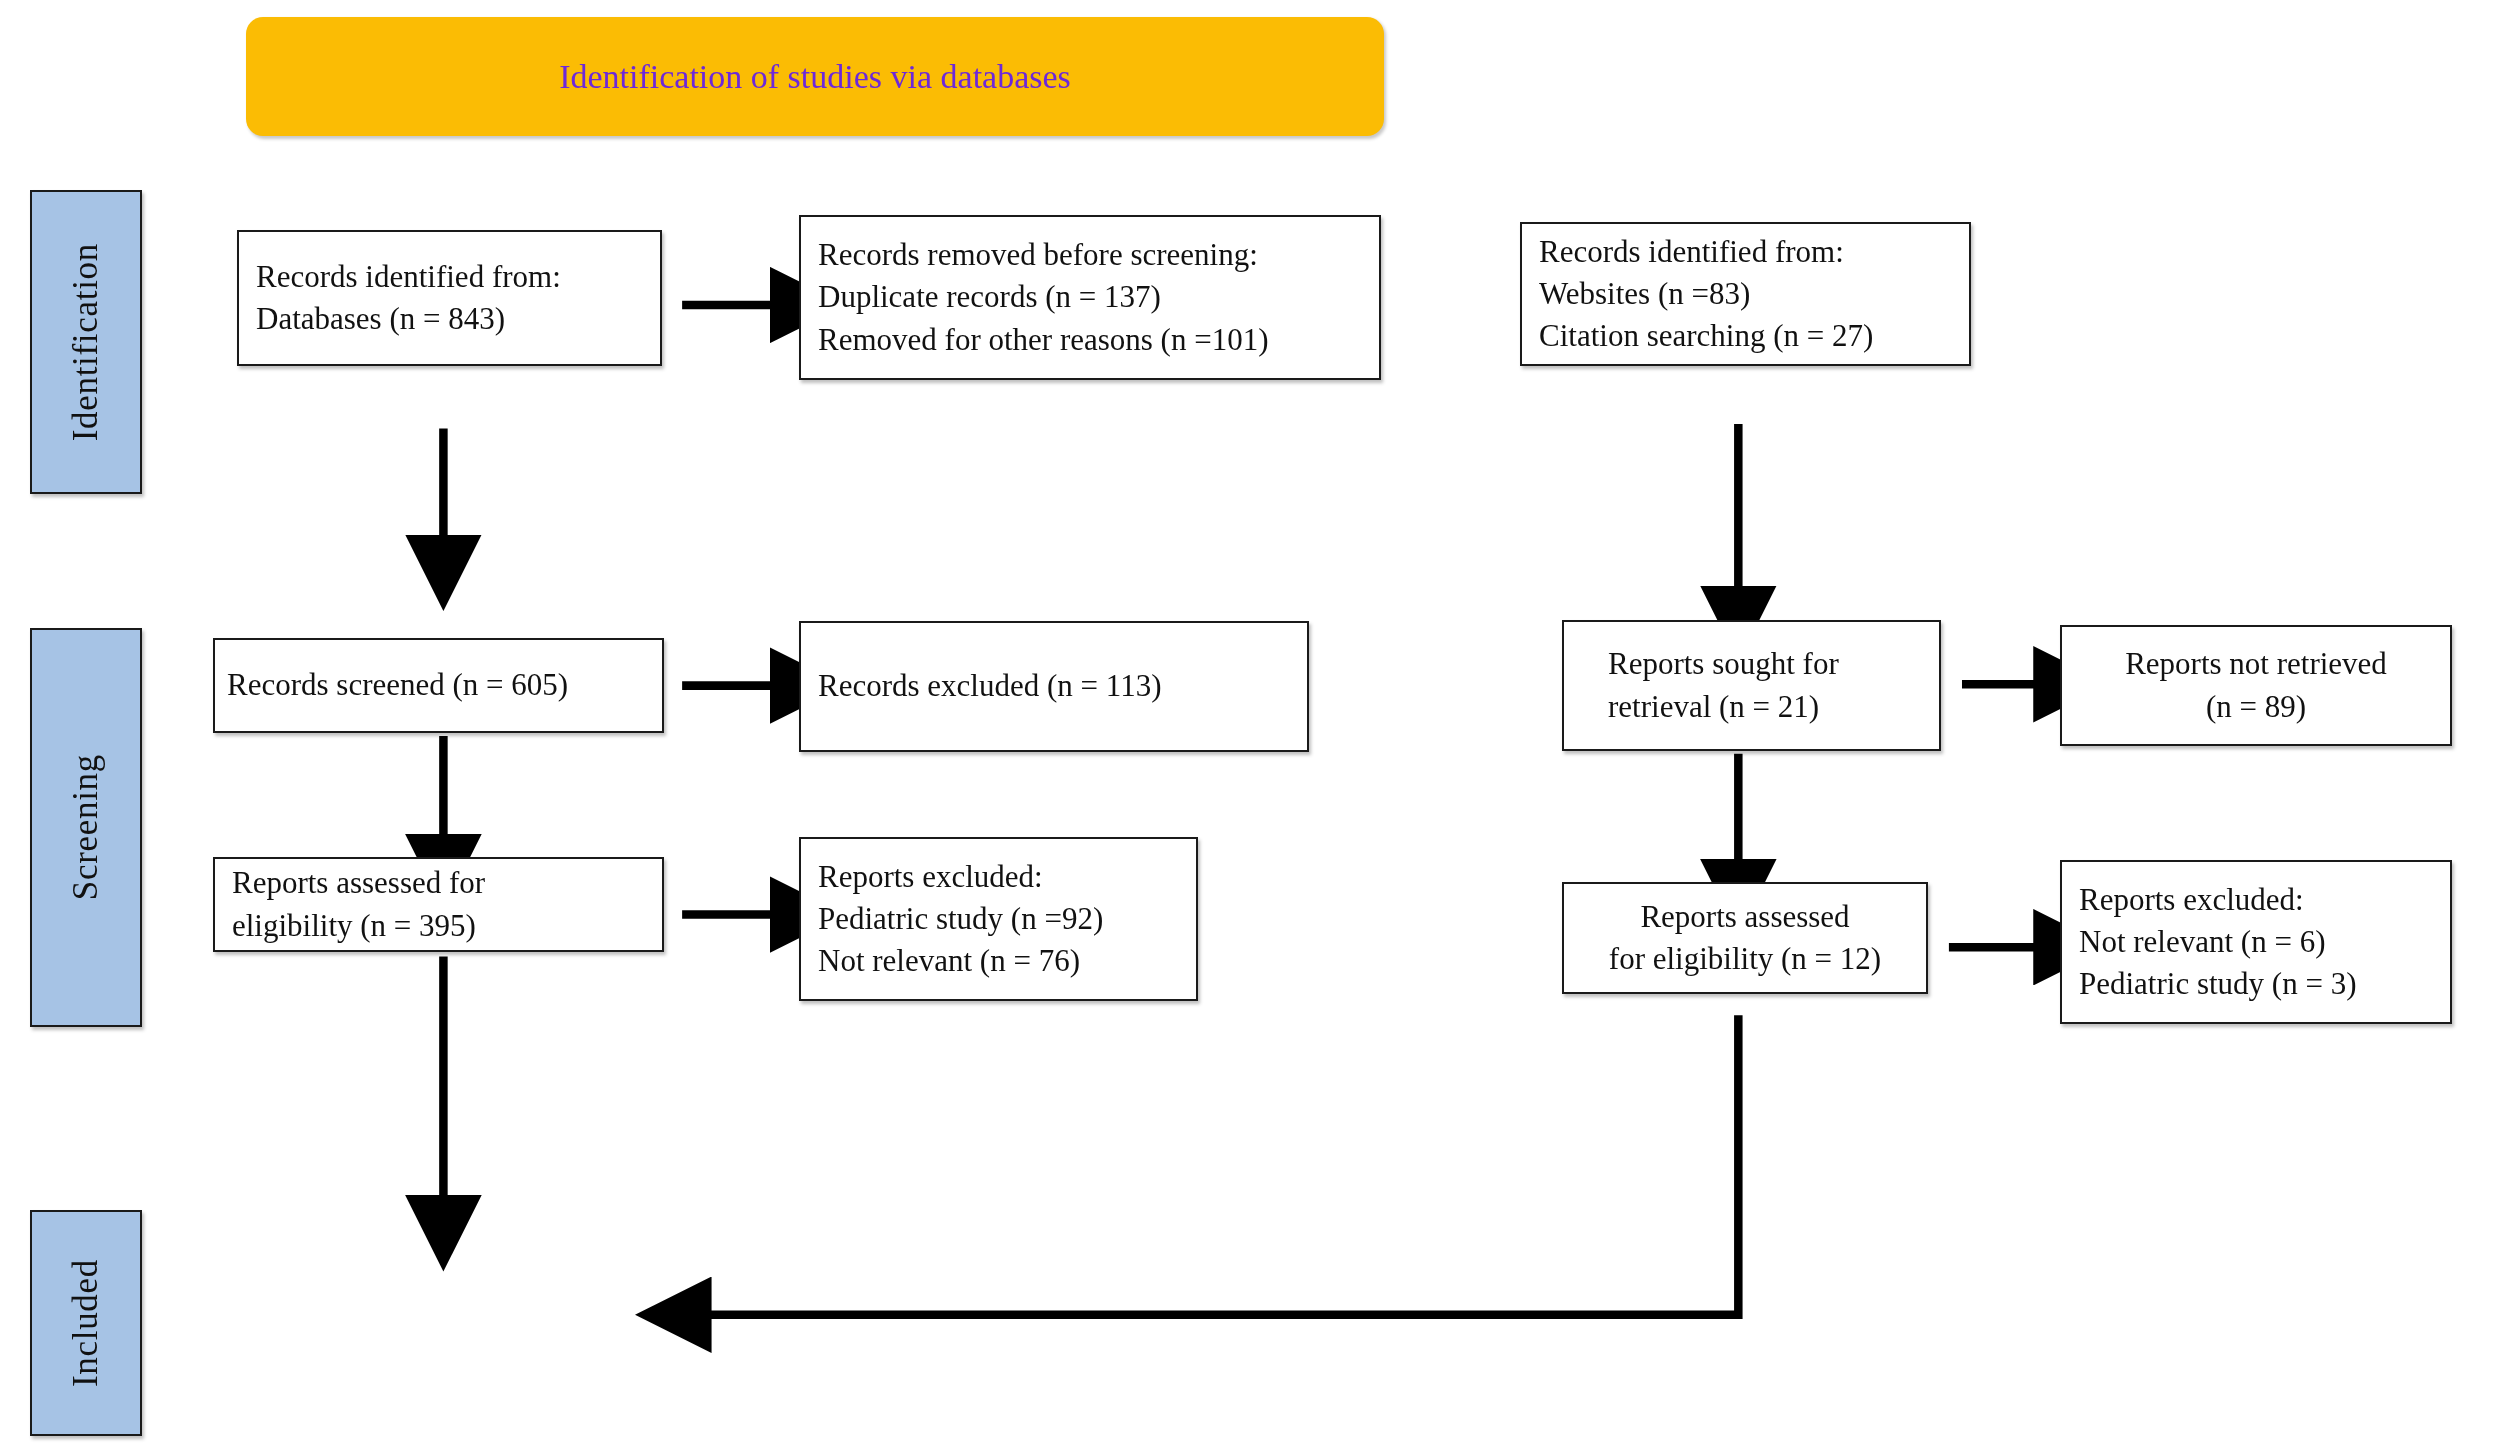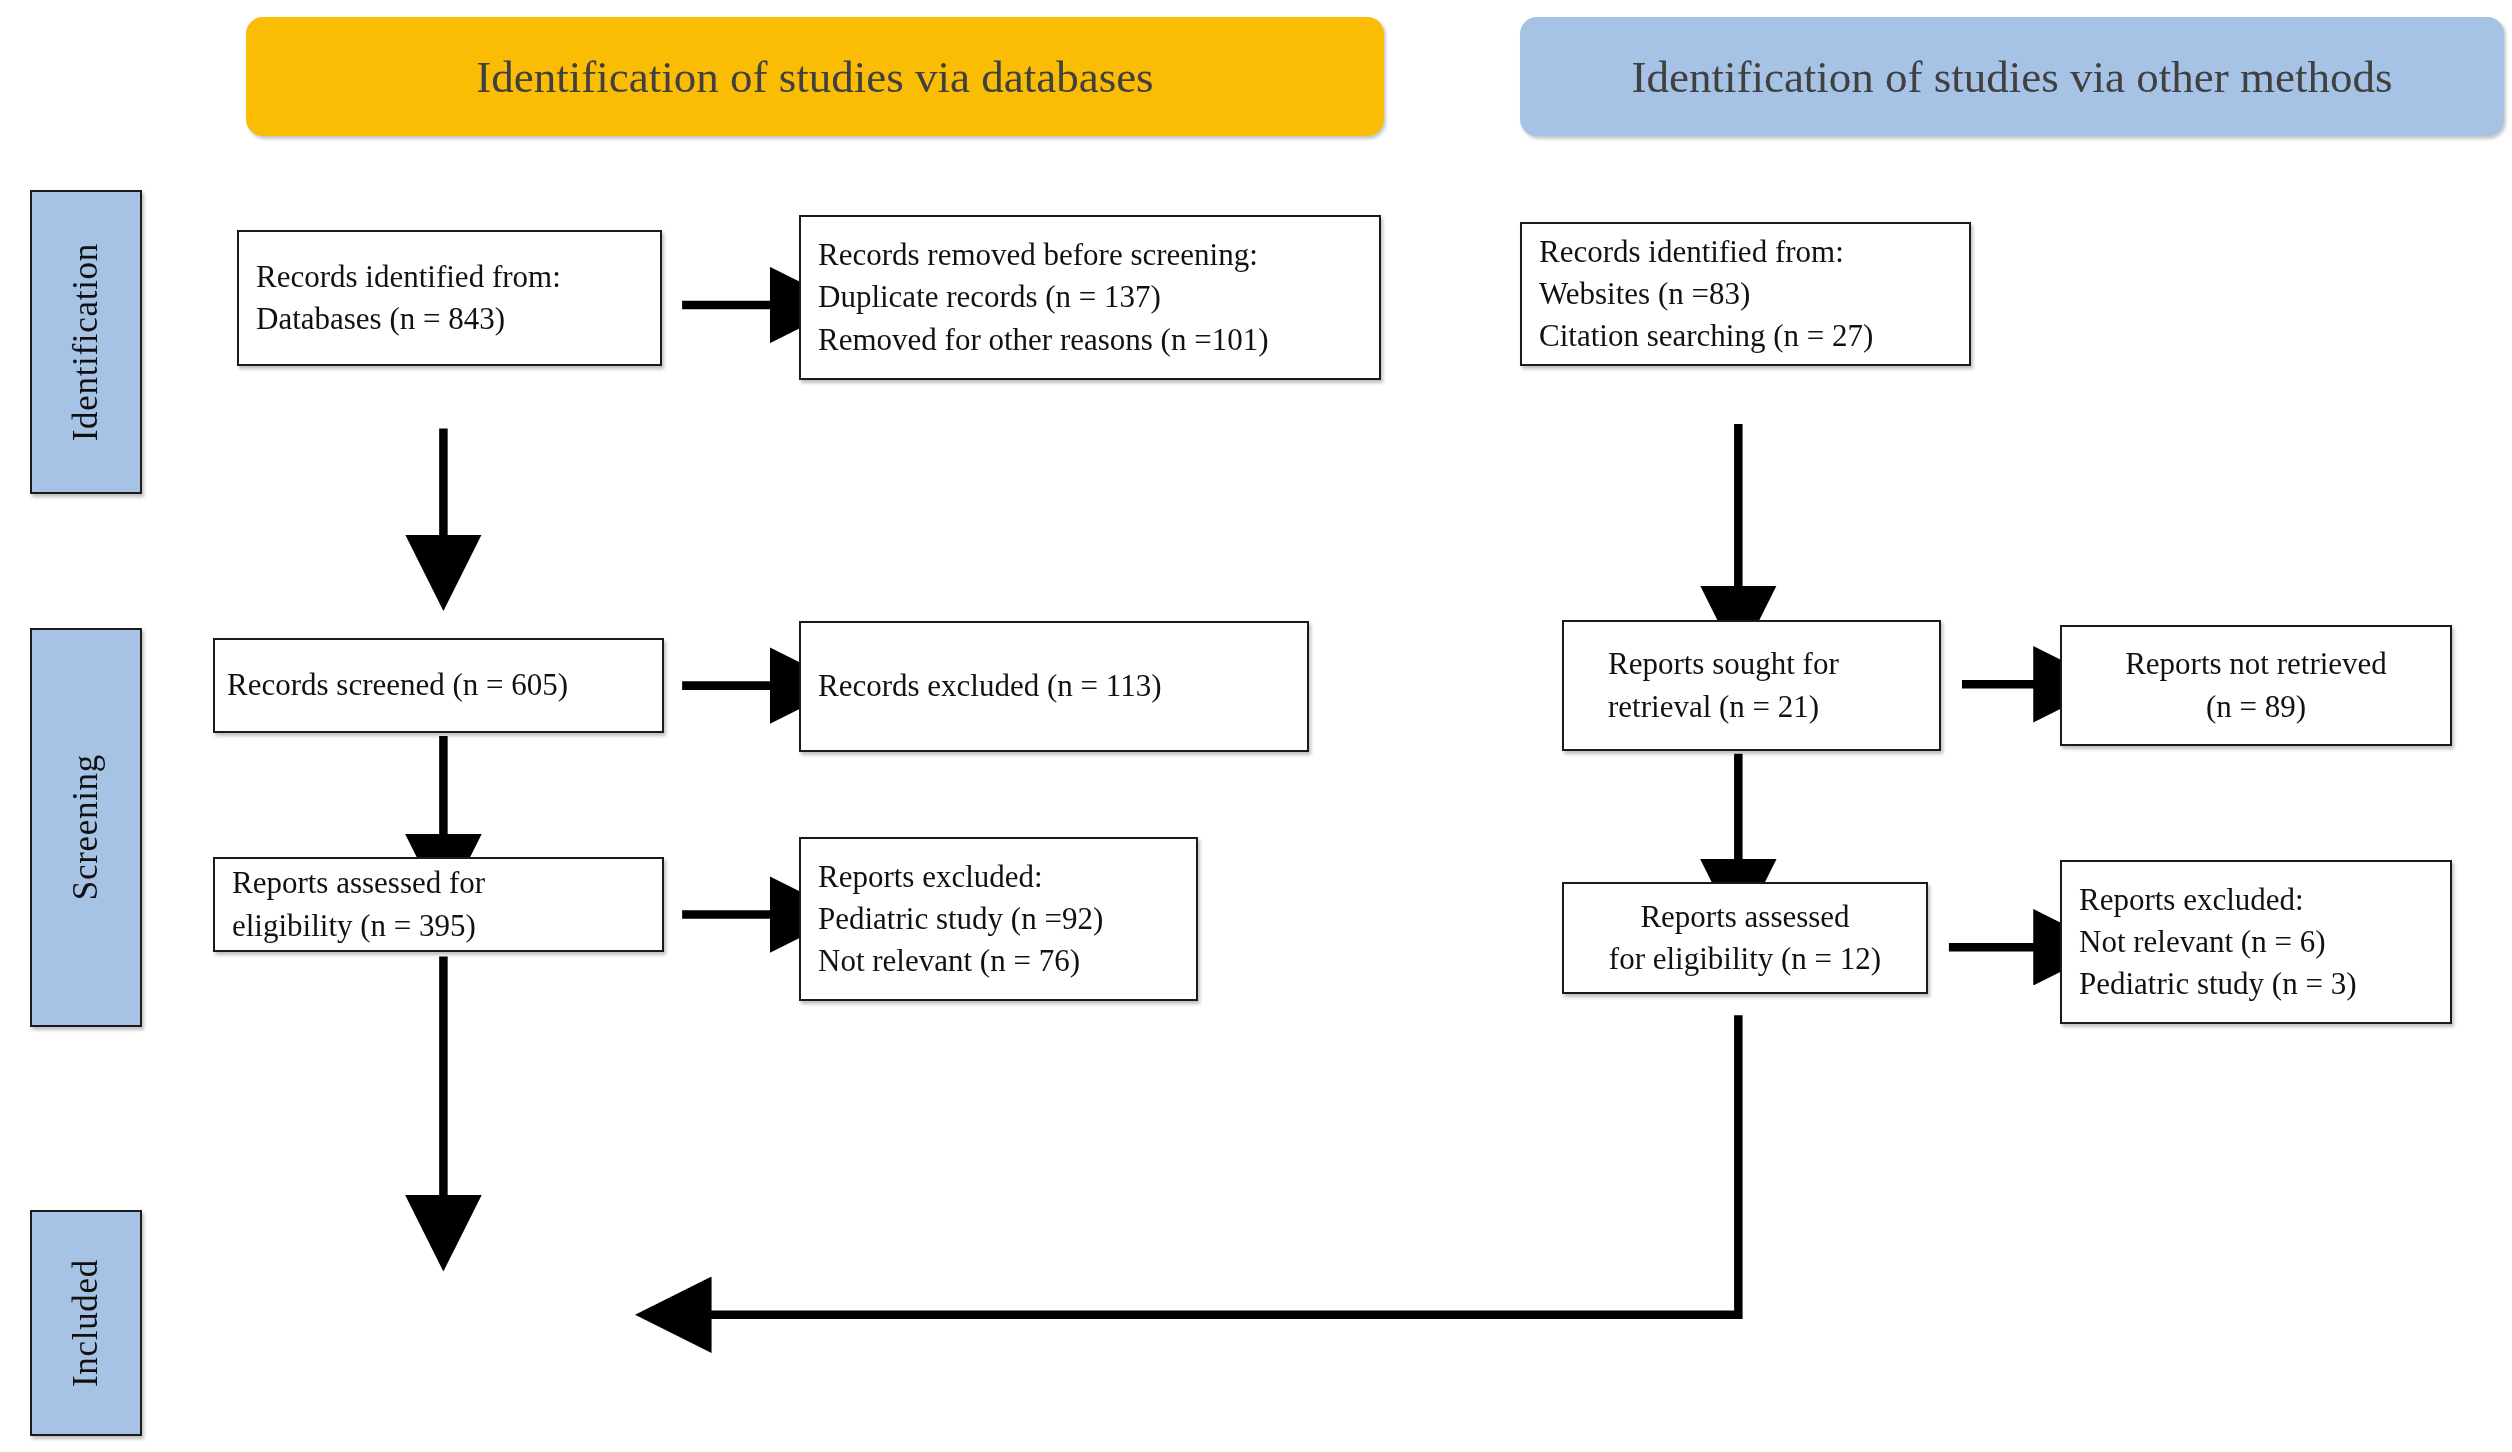--- a/index.html
+++ b/index.html
@@ -17,22 +17,22 @@
   }
 
   
   .banner {
     position: absolute;
     border-radius: 17px;
     display: flex;
     align-items: center;
     justify-content: center;
     text-align: center;
-    font-size: 45px;
-    color: #404040;
+    font-size: 34px;
+    color: #6d28d9;
     box-shadow: 2px 2.6px 3.3px rgba(0,0,0,0.22);
     box-sizing: border-box;
   }
   #banner-databases {
     left: 246px;  top: 17px;
     width: 1138px; height: 119px;
     background: #FBBC04;
   }
   #banner-other {
     left: 1520px; top: 17px;
@@ -108,23 +108,20 @@
 </style>
 </head>
 <body>
 
 <div id="page">
 
   <div class="banner" id="banner-databases" style="background: rgb(251, 188, 4);">
     <span>Identification of studies via databases</span>
   </div>
 
-  <div class="banner" id="banner-other" style="background: rgb(166, 195, 229);">
-    <span>Identification of studies via other methods</span>
-  </div>
 
   <div class="stage" id="stage-identification">
     <span>Identification</span>
   </div>
 
   <div class="stage" id="stage-screening">
     <span>Screening</span>
   </div>
 
   <div class="stage" id="stage-included">

